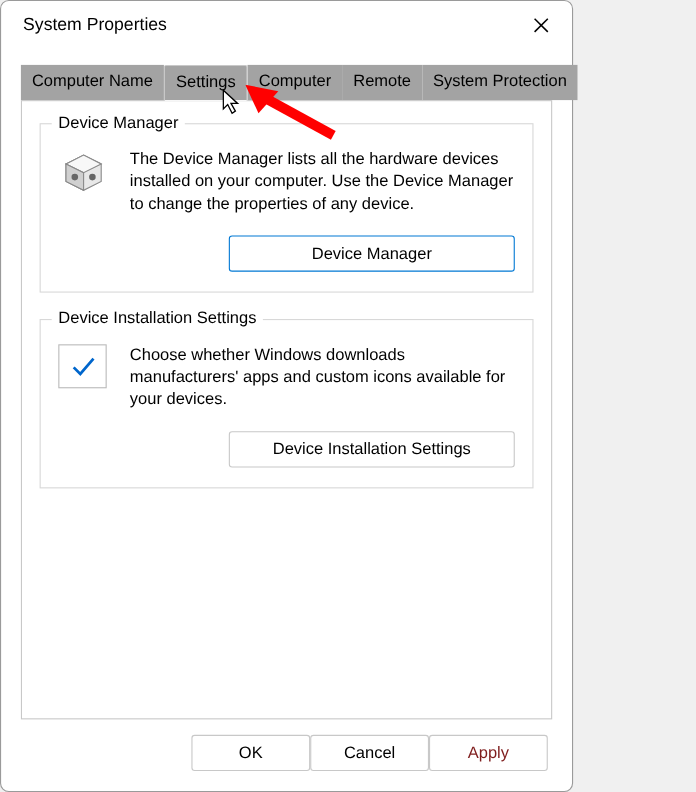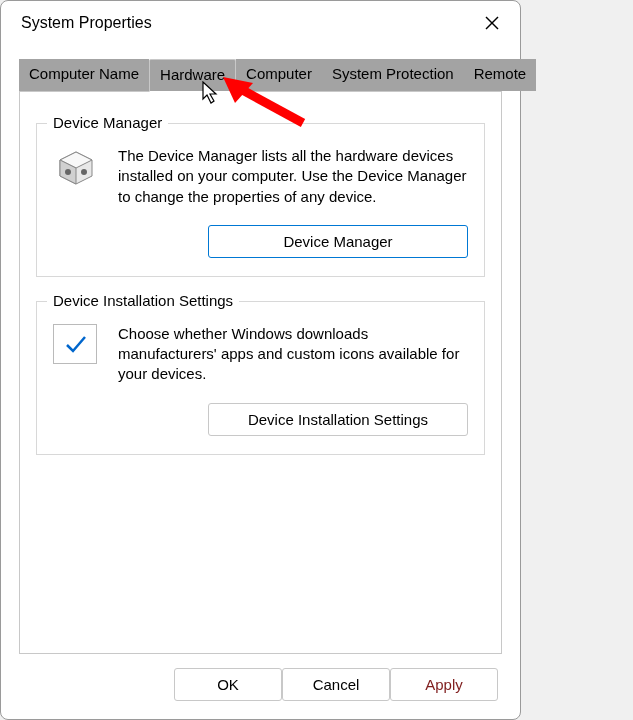--- a/index.html
+++ b/index.html
@@ -74,21 +74,20 @@
       flex: 1;
       position: relative;
       background: #fff;
       padding: 20px 16px;
     }
     .group {
       border: 1px solid #d8d8d8;
       position: relative;
       padding: 22px 16px 18px 16px;
       margin-bottom: 24px;
-      margin-top: 11px;
     }
     .group-legend {
       position: absolute;
       top: -10px;
       left: 10px;
       background: #fff;
       padding: 0 6px;
       font-size: 15px;
       color: #000;
     }
@@ -180,24 +179,24 @@
     <div class="close-btn">
       <svg width="14" height="14" viewBox="0 0 14 14">
         <line x1="1" y1="1" x2="13" y2="13" stroke="#000" stroke-width="1.4"></line>
         <line x1="13" y1="1" x2="1" y2="13" stroke="#000" stroke-width="1.4"></line>
       </svg>
     </div>
   </div>
 
   <div class="tabbar">
     <div class="tab">Computer Name</div>
-    <div class="tab active">Hardware</div>
+    <div class="tab active">Settings</div>
     <div class="tab">Computer</div>
+    <div class="tab">Remote</div>
     <div class="tab">System Protection</div>
-    <div class="tab">Remote</div>
   </div>
 
   <div class="tabcontent">
 
     <div class="group">
       <div class="group-legend">Device Manager</div>
       <div class="gcontent">
         <div class="gicon">
           <svg width="42" height="42" viewBox="0 0 42 42">
 

